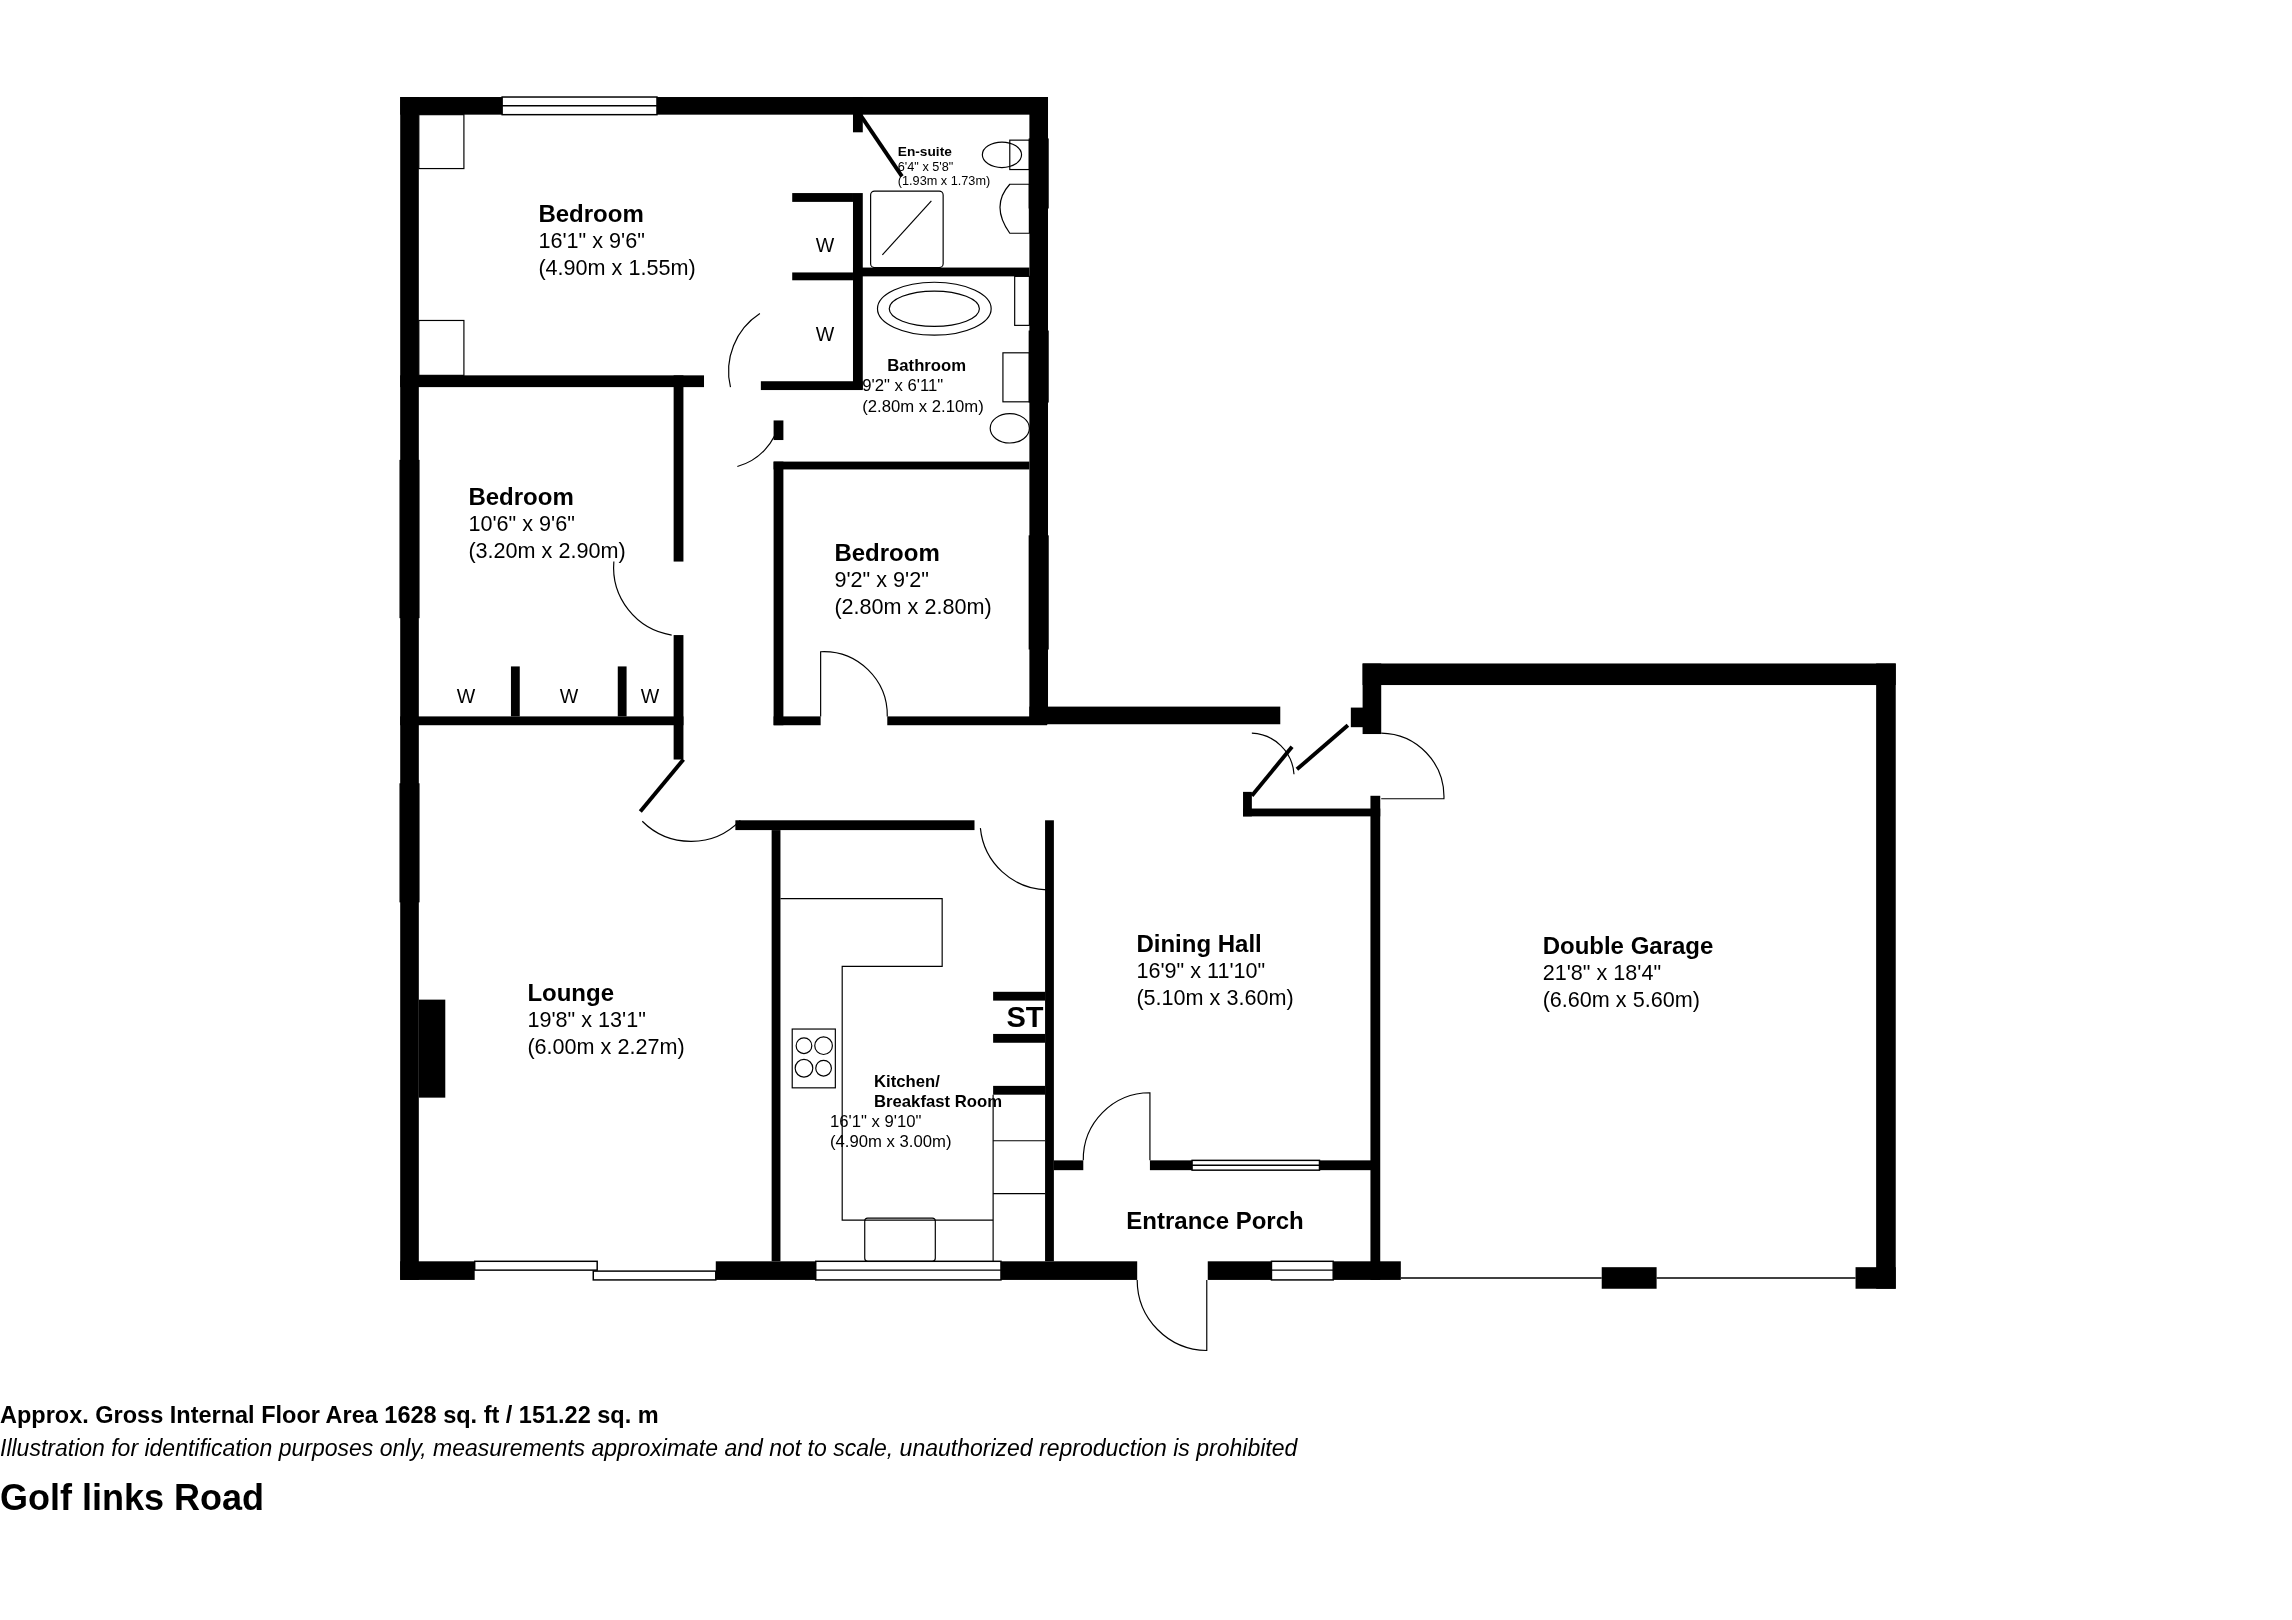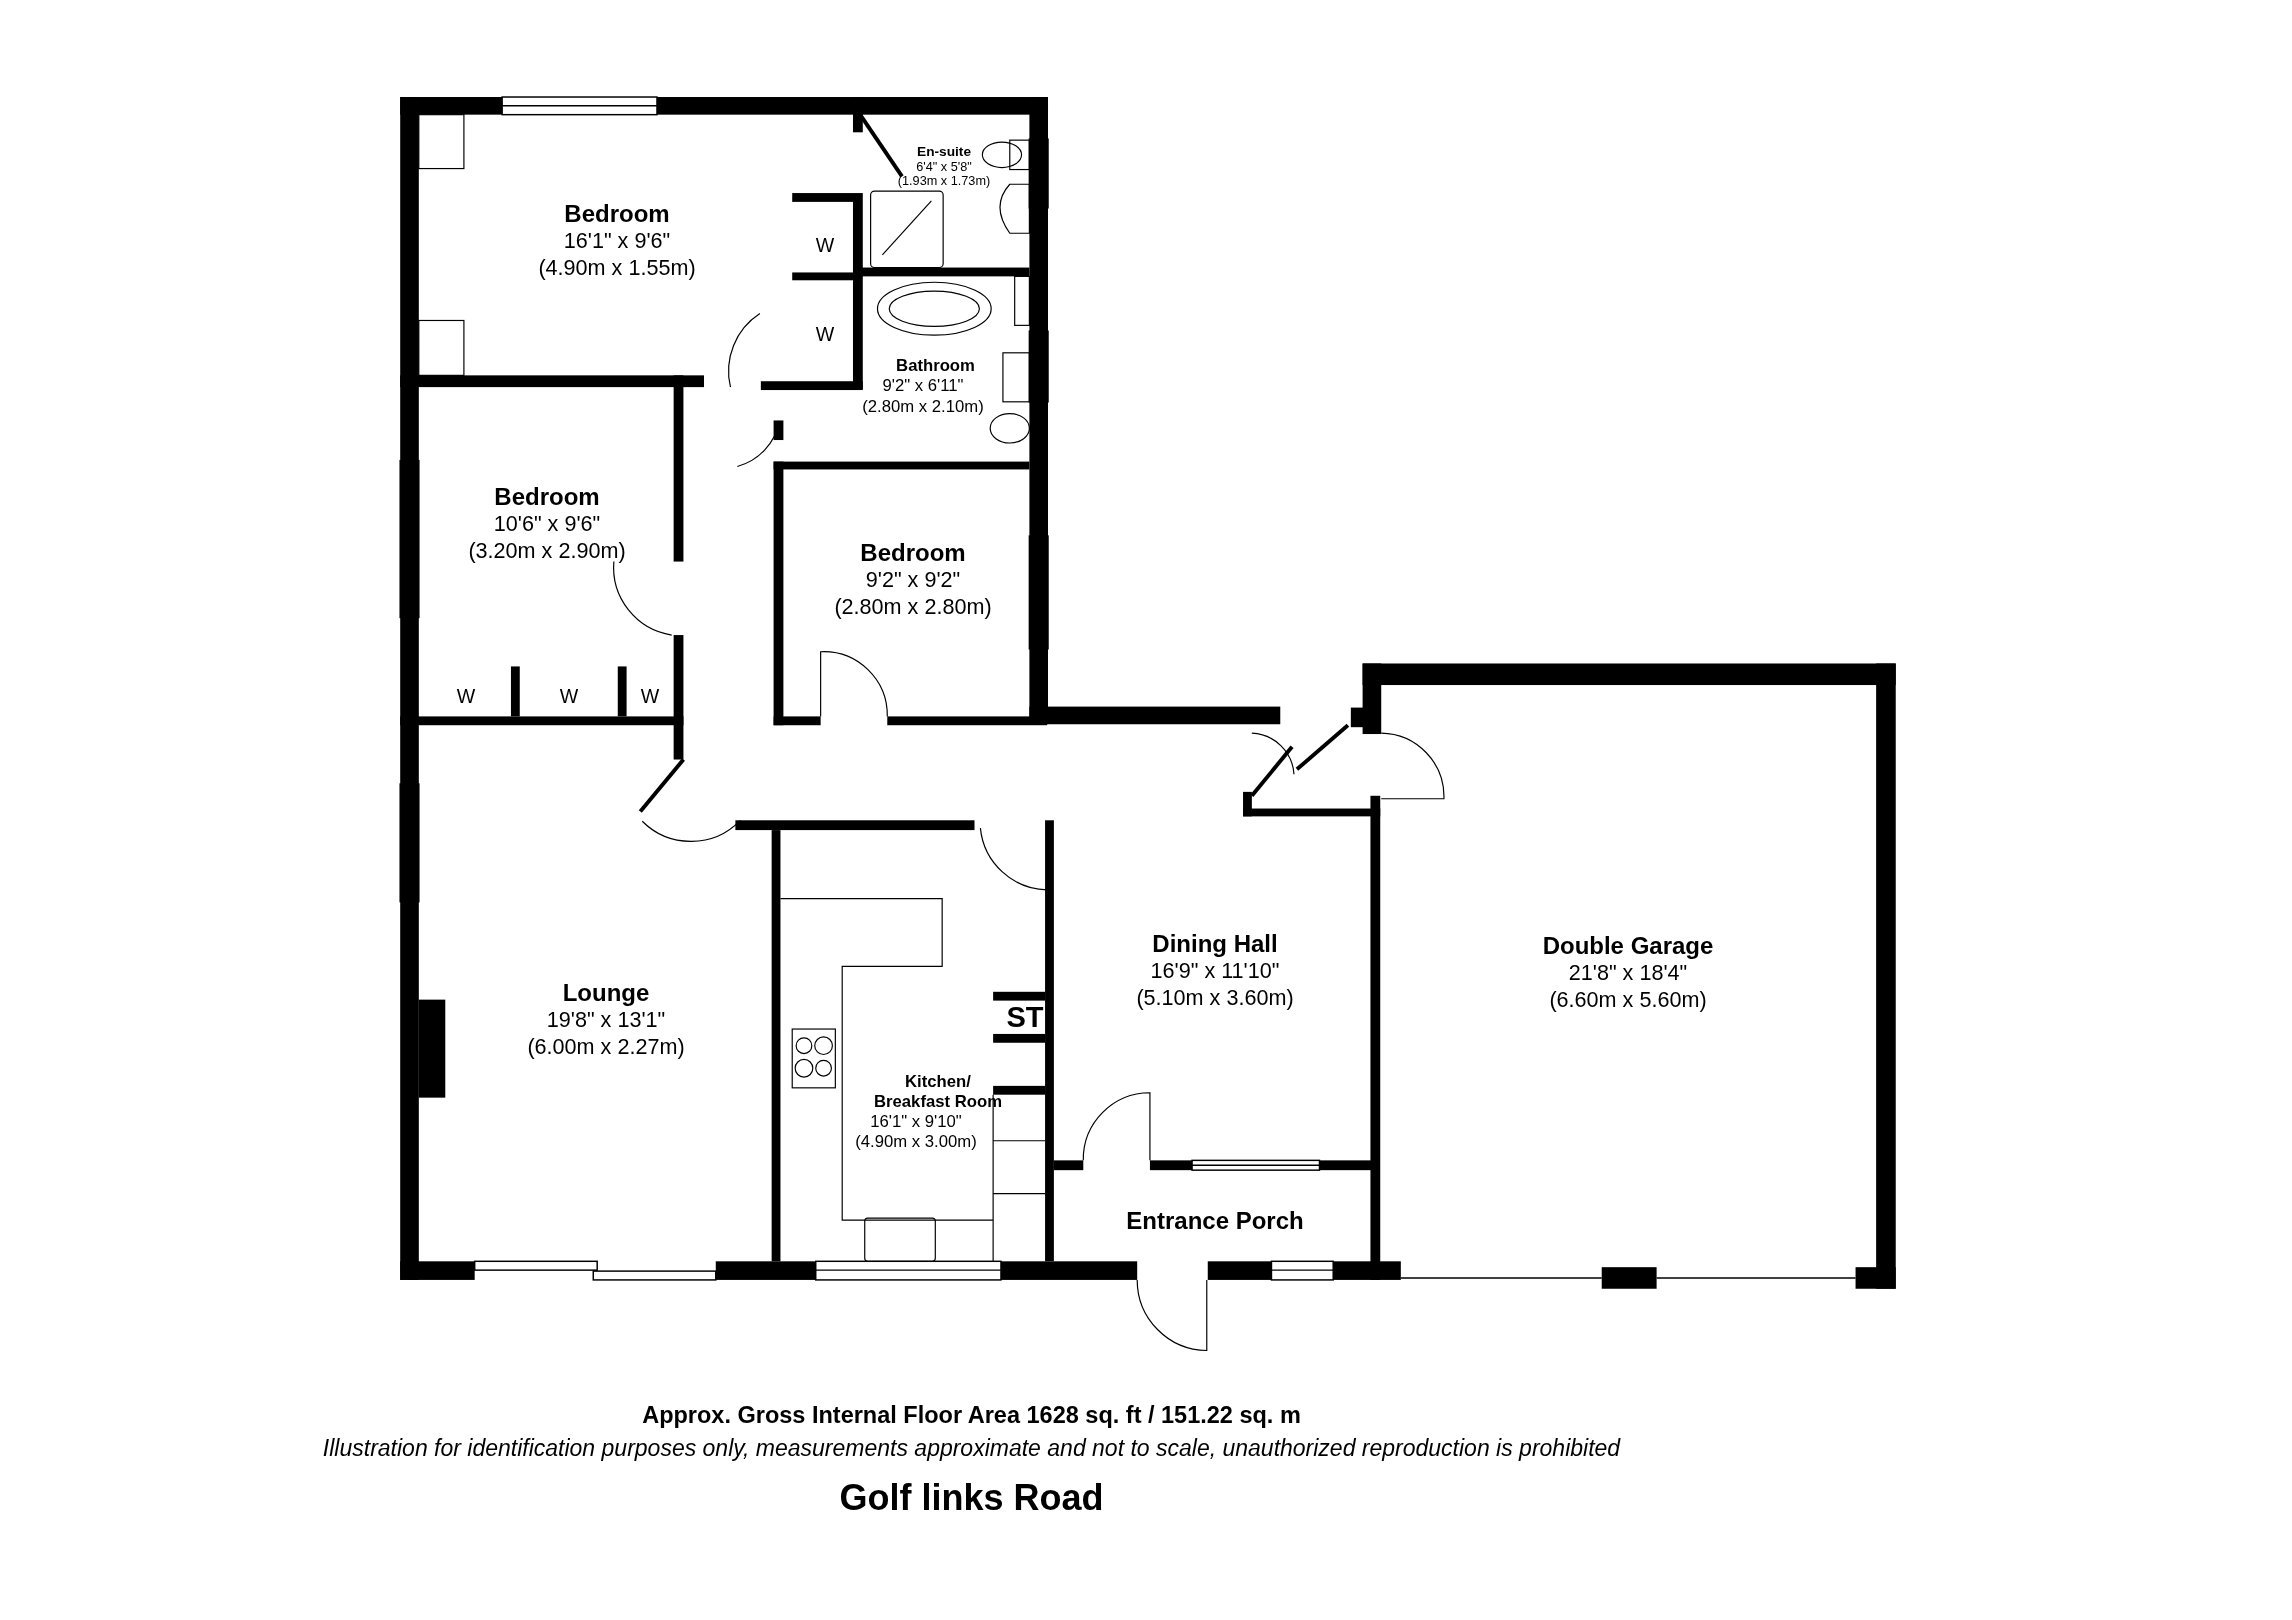--- a/index.html
+++ b/index.html
@@ -1,29 +1,29 @@
 <!DOCTYPE html>
 <html><head>
 <meta charset="utf-8">
 <style>
   html, body { margin: 0; padding: 0; background: #ffffff; }
   body { width: 2293px; height: 1620px; position: relative; overflow: hidden; font-family: "Liberation Sans", "DejaVu Sans", sans-serif; color: #000; }
   #plan { position: absolute; left: 0; top: 0; width: 2293px; height: 1620px; }
-  .room-label { position: absolute; text-align: center; transform: translateX(-50%); white-space: nowrap; line-height: 1.22; }
+  .room-label { position: absolute; text-align: left; transform: translateX(-50%); white-space: nowrap; line-height: 1.22; }
   .room-name { font-weight: bold; font-size: 24px; display: block; }
   .room-dim { font-size: 21.6px; display: block; }
   .room-label.small .room-name { font-size: 13.7px; }
   .room-label.small .room-dim { font-size: 12.7px; line-height: 1.1; }
   .room-label.kitchen .room-name { font-size: 16.7px; line-height: 1.2; }
   .room-label.kitchen .room-dim { font-size: 16.7px; }
   .room-label.bath .room-name { font-size: 16.7px; padding-left: 25px; }
   .room-label.bath .room-dim { font-size: 16.7px; }
   .w-label { position: absolute; font-size: 19.6px; transform: translate(-50%, -50%); }
   .st-label { position: absolute; font-size: 29px; font-weight: bold; transform: translate(-50%, -50%); }
-  .footer { position: absolute; left: 0; width: 1943px; text-align: center; white-space: nowrap; }
+  .footer { position: absolute; left: 0; width: 1943px; white-space: nowrap; }
   .footer.area { top: 1402px; font-size: 23.5px; font-weight: bold; }
   .footer.disclaimer { top: 1435px; font-size: 23px; font-style: italic; }
   .footer.title { top: 1477px; font-size: 36px; font-weight: bold; }
 </style>
 </head>
 <body>
 
 <svg id="plan" viewBox="0 0 2339 1653" xmlns="http://www.w3.org/2000/svg">
   <g fill="#000">
 

